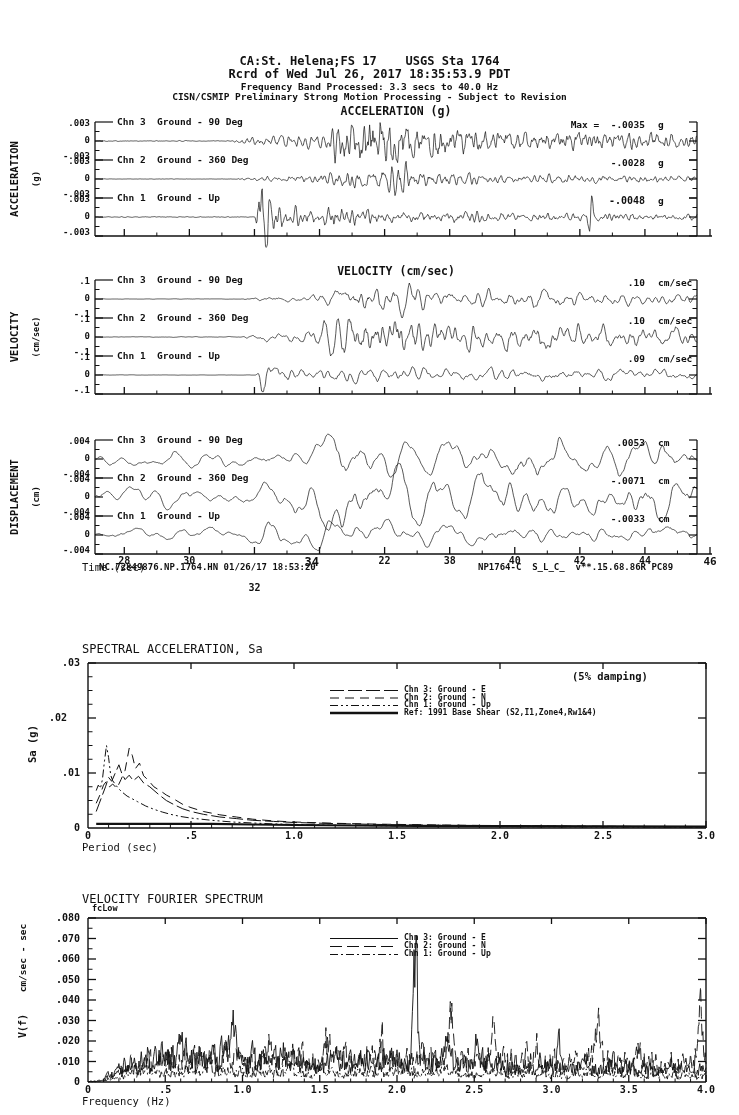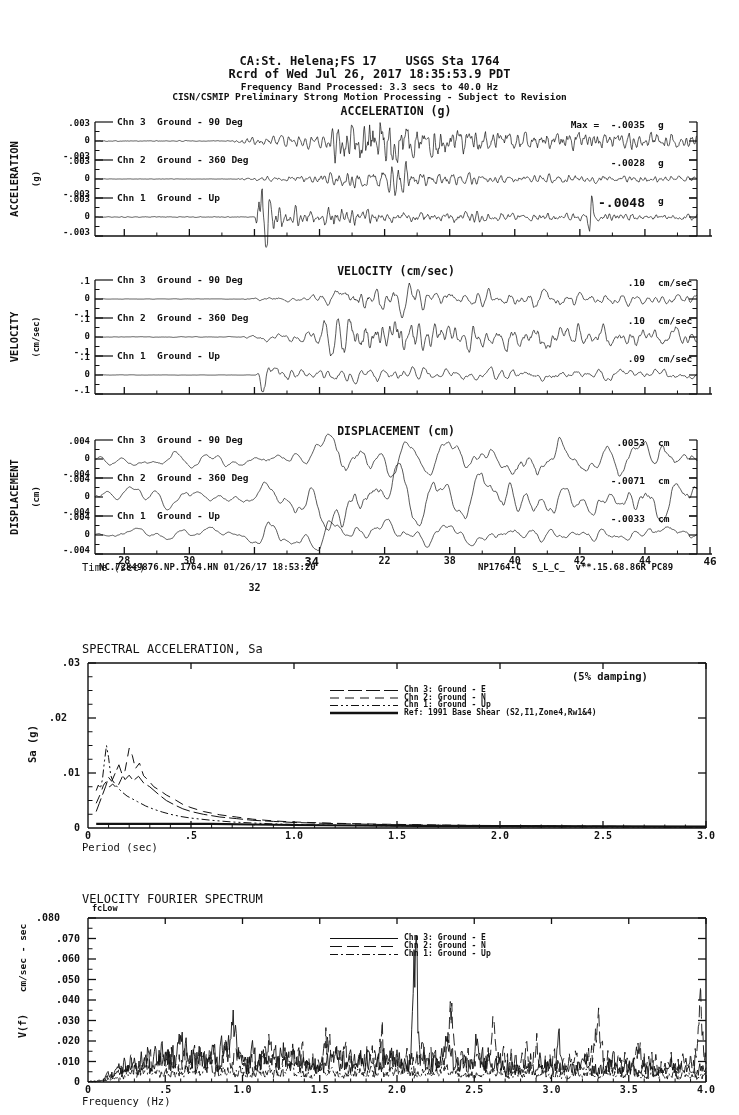--- a/index.html
+++ b/index.html
@@ -341,21 +341,20 @@
       <polyline points="88.0,1081.6 88.8,1081.6 89.5,1081.6 90.3,1081.5 91.1,1081.6 91.9,1081.6 92.6,1081.5 93.4,1081.5 94.2,1081.6 95.0,1081.5 95.7,1081.6 96.5,1081.5 97.3,1081.5 98.0,1081.6 98.8,1081.1 99.6,1080.9 100.4,1081.2 101.1,1080.7 101.9,1080.7 102.7,1080.2 103.5,1080.1 104.2,1079.6 105.0,1080.4 105.8,1080.6 106.5,1080.7 107.3,1079.6 108.1,1078.4 108.9,1079.3 109.6,1078.1 110.4,1080.3 111.2,1079.0 111.9,1080.5 112.7,1077.9 113.5,1077.8 114.3,1078.9 115.0,1078.4 115.8,1077.7 116.6,1078.0 117.4,1077.6 118.1,1078.6 118.9,1078.7 119.7,1077.3 120.4,1079.6 121.2,1077.5 122.0,1075.2 122.8,1076.3 123.5,1079.1 124.3,1074.8 125.1,1077.2 125.9,1075.1 126.6,1072.8 127.4,1068.9 128.2,1075.8 128.9,1072.2 129.7,1072.9 130.5,1074.1 131.3,1072.3 132.0,1069.9 132.8,1073.0 133.6,1069.3 134.4,1065.8 135.1,1064.5 135.9,1069.6 136.7,1077.4 137.4,1074.1 138.2,1070.9 139.0,1067.7 139.8,1064.8 140.5,1076.7 141.3,1069.8 142.1,1068.1 142.8,1070.2 143.6,1074.6 144.4,1072.8 145.2,1068.7 145.9,1067.9 146.7,1064.8 147.5,1074.3 148.3,1071.9 149.0,1072.2 149.8,1073.8 150.6,1069.6 151.3,1074.4 152.1,1074.0 152.9,1073.5 153.7,1074.7 154.4,1073.4 155.2,1071.5 156.0,1073.7 156.8,1071.1 157.5,1069.0 158.3,1069.7 159.1,1070.2 159.8,1077.4 160.6,1075.1 161.4,1070.5 162.2,1076.0 162.9,1075.5 163.7,1076.4 164.5,1073.0 165.3,1070.9 166.0,1064.8 166.8,1073.5 167.6,1071.4 168.3,1075.3 169.1,1073.2 169.9,1076.6 170.7,1076.9 171.4,1072.1 172.2,1069.7 173.0,1072.5 173.7,1075.3 174.5,1072.1 175.3,1077.2 176.1,1075.3 176.8,1071.6 177.6,1073.1 178.4,1073.2 179.2,1076.1 179.9,1068.3 180.7,1073.8 181.5,1071.9 182.2,1074.8 183.0,1073.2 183.8,1077.1 184.6,1072.2 185.3,1067.3 186.1,1066.1 186.9,1069.9 187.7,1067.4 188.4,1073.8 189.2,1071.6 190.0,1073.0 190.7,1065.0 191.5,1062.6 192.3,1064.9 193.1,1073.8 193.8,1071.4 194.6,1071.0 195.4,1074.3 196.2,1069.6 196.9,1074.0 197.7,1072.7 198.5,1072.8 199.2,1071.1 200.0,1075.5 200.8,1073.7 201.6,1074.1 202.3,1074.4 203.1,1070.4 203.9,1066.7 204.6,1067.8 205.4,1066.4 206.2,1070.9 207.0,1064.2 207.7,1060.0 208.5,1058.3 209.3,1060.0 210.1,1060.2 210.8,1064.4 211.6,1063.6 212.4,1072.4 213.1,1071.7 213.9,1070.6 214.7,1076.9 215.5,1071.3 216.2,1066.7 217.0,1068.1 217.8,1066.5 218.6,1075.8 219.3,1075.6 220.1,1073.1 220.9,1075.2 221.6,1068.4 222.4,1072.4 223.2,1067.7 224.0,1071.8 224.7,1069.3 225.5,1075.8 226.3,1076.0 227.1,1073.7 227.8,1067.6 228.6,1073.6 229.4,1073.2 230.1,1073.7 230.9,1067.2 231.7,1067.0 232.5,1067.7 233.2,1075.3 234.0,1071.2 234.8,1076.8 235.5,1076.7 236.3,1070.3 237.1,1076.0 237.9,1076.3 238.6,1072.3 239.4,1067.1 240.2,1064.5 241.0,1072.5 241.7,1072.9 242.5,1068.1 243.3,1075.6 244.0,1071.9 244.8,1073.4 245.6,1076.5 246.4,1074.9 247.1,1077.2 247.9,1072.5 248.7,1071.6 249.5,1073.2 250.2,1076.5 251.0,1074.5 251.8,1077.3 252.5,1072.8 253.3,1076.4 254.1,1071.4 254.9,1076.0 255.6,1076.8 256.4,1073.4 257.2,1068.4 257.9,1067.9 258.7,1070.9 259.5,1073.2 260.3,1071.9 261.0,1074.8 261.8,1076.1 262.6,1069.9 263.4,1071.8 264.1,1075.5 264.9,1077.1 265.7,1070.0 266.4,1074.3 267.2,1074.9 268.0,1071.2 268.8,1069.4 269.5,1065.0 270.3,1072.5 271.1,1071.3 271.9,1069.7 272.6,1074.4 273.4,1077.7 274.2,1071.7 274.9,1067.9 275.7,1066.5 276.5,1068.2 277.3,1075.4 278.0,1071.9 278.8,1076.1 279.6,1074.2 280.4,1076.5 281.1,1073.4 281.9,1070.0 282.7,1065.5 283.4,1076.3 284.2,1075.0 285.0,1072.3 285.8,1073.6 286.5,1069.5 287.3,1068.7 288.1,1062.0 288.8,1062.4 289.6,1061.1 290.4,1066.2 291.2,1062.8 291.9,1064.3 292.7,1063.7 293.5,1066.2 294.3,1075.8 295.0,1074.7 295.8,1074.5 296.6,1076.1 297.3,1073.2 298.1,1072.0 298.9,1073.2 299.7,1071.0 300.4,1067.8 301.2,1076.9 302.0,1076.0 302.8,1071.0 303.5,1074.1 304.3,1078.5 305.1,1072.9 305.8,1077.0 306.6,1076.7 307.4,1071.1 308.2,1071.4 308.9,1076.6 309.7,1077.2 310.5,1077.7 311.3,1075.3 312.0,1078.4 312.8,1076.5 313.6,1076.5 314.3,1075.8 315.1,1069.5 315.9,1072.7 316.7,1073.5 317.4,1070.2 318.2,1066.0 319.0,1067.7 319.7,1069.0 320.5,1070.6 321.3,1070.2 322.1,1066.5 322.8,1063.1 323.6,1072.6 324.4,1072.3 325.2,1072.9 325.9,1076.2 326.7,1075.1 327.5,1074.6 328.2,1070.0 329.0,1073.6 329.8,1071.0 330.6,1071.3 331.3,1068.5 332.1,1067.3 332.9,1070.4 333.7,1072.9 334.4,1073.5 335.2,1076.3 336.0,1071.6 336.7,1074.8 337.5,1071.5 338.3,1076.4 339.1,1077.1 339.8,1073.2 340.6,1076.1 341.4,1077.2 342.2,1076.1 342.9,1076.1 343.7,1078.3 344.5,1075.0 345.2,1072.2 346.0,1077.0 346.8,1073.7 347.6,1076.1 348.3,1076.2 349.1,1073.9 349.9,1075.1 350.6,1074.3 351.4,1075.2 352.2,1075.2 353.0,1073.2 353.7,1076.2 354.5,1073.6 355.3,1067.2 356.1,1076.4 356.8,1073.9 357.6,1069.1 358.4,1070.1 359.1,1073.0 359.9,1068.5 360.7,1073.2 361.5,1072.6 362.2,1076.4 363.0,1072.1 363.8,1076.2 364.6,1072.0 365.3,1074.9 366.1,1076.5 366.9,1075.7 367.6,1070.7 368.4,1076.4 369.2,1073.9 370.0,1069.5 370.7,1066.3 371.5,1066.6 372.3,1070.6 373.1,1076.7 373.8,1071.4 374.6,1078.1 375.4,1072.0 376.1,1073.7 376.9,1075.1 377.7,1076.9 378.5,1071.2 379.2,1067.4 380.0,1066.1 380.8,1069.2 381.5,1067.2 382.3,1066.9 383.1,1071.0 383.9,1077.0 384.6,1072.2 385.4,1075.7 386.2,1072.5 387.0,1075.5 387.7,1072.1 388.5,1076.3 389.3,1073.1 390.0,1071.1 390.8,1067.3 391.6,1067.7 392.4,1067.7 393.1,1076.5 393.9,1074.1 394.7,1072.3 395.5,1068.3 396.2,1071.5 397.0,1066.7 397.8,1067.8 398.5,1074.9 399.3,1071.3 400.1,1074.1 400.9,1074.5 401.6,1071.5 402.4,1070.3 403.2,1074.6 404.0,1073.5 404.7,1071.5 405.5,1068.9 406.3,1068.9 407.0,1065.7 407.8,1073.9 408.6,1071.3 409.4,1070.6 410.1,1075.9 410.9,1071.5 411.7,1067.8 412.4,1075.5 413.2,1071.1 414.0,1078.3 414.8,1074.8 415.5,1075.6 416.3,1072.4 417.1,1077.1 417.9,1071.6 418.6,1074.6 419.4,1075.7 420.2,1076.5 420.9,1077.4 421.7,1073.9 422.5,1069.1 423.3,1072.8 424.0,1071.4 424.8,1070.9 425.6,1075.5 426.4,1073.9 427.1,1072.8 427.9,1074.4 428.7,1072.0 429.4,1069.1 430.2,1076.7 431.0,1075.3 431.8,1075.5 432.5,1074.7 433.3,1072.4 434.1,1074.9 434.9,1073.5 435.6,1070.9 436.4,1066.6 437.2,1072.5 437.9,1073.6 438.7,1076.8 439.5,1071.7 440.3,1069.4 441.0,1073.4 441.8,1063.2 442.6,1057.7 443.3,1065.8 444.1,1070.8 444.9,1065.2 445.7,1069.7 446.4,1066.9 447.2,1064.6 448.0,1072.1 448.8,1075.9 449.5,1074.2 450.3,1074.5 451.1,1071.8 451.8,1072.2 452.6,1073.3 453.4,1068.5 454.2,1069.7 454.9,1068.4 455.7,1073.6 456.5,1071.6 457.3,1069.3 458.0,1077.3 458.8,1073.5 459.6,1076.3 460.3,1076.3 461.1,1078.7 461.9,1075.2 462.7,1073.8 463.4,1075.8 464.2,1074.7 465.0,1073.6 465.8,1073.5 466.5,1078.4 467.3,1076.5 468.1,1072.6 468.8,1077.3 469.6,1074.8 470.4,1072.2 471.2,1077.2 471.9,1071.7 472.7,1078.0 473.5,1074.7 474.2,1078.3 475.0,1078.1 475.8,1075.5 476.6,1071.4 477.3,1075.4 478.1,1073.9 478.9,1075.9 479.7,1075.0 480.4,1077.0 481.2,1075.4 482.0,1077.7 482.7,1076.0 483.5,1074.1 484.3,1075.0 485.1,1074.1 485.8,1070.4 486.6,1070.4 487.4,1073.9 488.2,1073.7 488.9,1075.6 489.7,1070.4 490.5,1073.8 491.2,1069.6 492.0,1070.4 492.8,1071.0 493.6,1069.3 494.3,1070.4 495.1,1074.2 495.9,1076.2 496.7,1075.1 497.4,1072.5 498.2,1070.0 499.0,1072.1 499.7,1073.4 500.5,1068.7 501.3,1076.0 502.1,1073.5 502.8,1074.9 503.6,1074.2 504.4,1070.9 505.1,1071.2 505.9,1078.6 506.7,1074.2 507.5,1077.5 508.2,1075.6 509.0,1078.6 509.8,1074.1 510.6,1071.8 511.3,1075.8 512.1,1071.7 512.9,1077.4 513.6,1073.2 514.4,1070.9 515.2,1073.5 516.0,1071.5 516.7,1072.1 517.5,1074.3 518.3,1077.5 519.1,1072.7 519.8,1070.4 520.6,1075.2 521.4,1074.8 522.1,1078.8 522.9,1075.4 523.7,1074.0 524.5,1077.0 525.2,1069.9 526.0,1073.9 526.8,1073.1 527.6,1069.6 528.3,1068.0 529.1,1071.7 529.9,1065.5 530.6,1070.6 531.4,1067.2 532.2,1074.9 533.0,1070.9 533.7,1071.9 534.5,1071.8 535.3,1072.3 536.0,1078.5 536.8,1075.1 537.6,1076.2 538.4,1074.6 539.1,1077.0 539.9,1075.7 540.7,1074.1 541.5,1076.0 542.2,1070.3 543.0,1070.2 543.8,1074.0 544.5,1071.5 545.3,1069.1 546.1,1077.1 546.9,1074.4 547.6,1075.0 548.4,1075.4 549.2,1073.8 550.0,1076.8 550.7,1078.9 551.5,1077.5 552.3,1072.9 553.0,1075.1 553.8,1077.0 554.6,1078.4 555.4,1077.1 556.1,1072.1 556.9,1070.9 557.7,1076.9 558.5,1076.7 559.2,1078.0 560.0,1075.4 560.8,1072.0 561.5,1078.6 562.3,1074.0 563.1,1071.4 563.9,1071.4 564.6,1076.1 565.4,1075.5 566.2,1078.5 566.9,1075.4 567.7,1079.2 568.5,1078.4 569.3,1078.3 570.0,1076.7 570.8,1076.8 571.6,1075.7 572.4,1073.6 573.1,1076.8 573.9,1073.5 574.7,1069.7 575.4,1068.9 576.2,1073.7 577.0,1072.6 577.8,1070.6 578.5,1074.2 579.3,1076.2 580.1,1075.5 580.9,1073.8 581.6,1074.4 582.4,1077.8 583.2,1076.3 583.9,1072.8 584.7,1075.6 585.5,1072.6 586.3,1068.9 587.0,1076.0 587.8,1072.4 588.6,1071.6 589.4,1071.5 590.1,1074.4 590.9,1071.3 591.7,1071.8 592.4,1075.5 593.2,1075.3 594.0,1076.1 594.8,1077.0 595.5,1074.9 596.3,1073.2 597.1,1076.6 597.8,1075.0 598.6,1078.5 599.4,1077.1 600.2,1077.6 600.9,1075.7 601.7,1072.5 602.5,1076.4 603.3,1075.7 604.0,1071.1 604.8,1075.2 605.6,1069.7 606.3,1074.0 607.1,1069.9 607.9,1074.5 608.7,1074.3 609.4,1070.6 610.2,1075.3 611.0,1071.8 611.8,1070.2 612.5,1074.2 613.3,1076.0 614.1,1075.3 614.8,1071.4 615.6,1076.6 616.4,1076.2 617.2,1074.4 617.9,1070.5 618.7,1068.9 619.5,1069.7 620.3,1074.1 621.0,1077.1 621.8,1077.1 622.6,1076.2 623.3,1078.0 624.1,1075.7 624.9,1077.2 625.7,1074.3 626.4,1074.5 627.2,1070.2 628.0,1072.9 628.7,1069.7 629.5,1067.7 630.3,1072.1 631.1,1069.3 631.8,1067.1 632.6,1066.2 633.4,1065.2 634.2,1066.9 634.9,1076.7 635.7,1075.1 636.5,1073.9 637.2,1072.5 638.0,1076.2 638.8,1075.1 639.6,1078.1 640.3,1077.5 641.1,1078.0 641.9,1073.8 642.7,1076.3 643.4,1075.3 644.2,1075.6 645.0,1077.8 645.7,1073.1 646.5,1078.6 647.3,1076.7 648.1,1078.8 648.8,1077.3 649.6,1076.6 650.4,1074.7 651.2,1071.8 651.9,1072.0 652.7,1076.0 653.5,1077.1 654.2,1074.8 655.0,1077.8 655.8,1073.9 656.6,1073.0 657.3,1074.2 658.1,1071.2 658.9,1078.7 659.6,1074.8 660.4,1071.6 661.2,1072.4 662.0,1072.7 662.7,1073.8 663.5,1076.4 664.3,1075.1 665.1,1079.4 665.8,1079.1 666.6,1076.5 667.4,1079.1 668.1,1075.0 668.9,1073.0 669.7,1075.7 670.5,1077.3 671.2,1076.3 672.0,1077.5 672.8,1072.8 673.6,1072.0 674.3,1069.8 675.1,1071.1 675.9,1070.9 676.6,1077.2 677.4,1079.1 678.2,1075.2 679.0,1079.4 679.7,1076.7 680.5,1078.5 681.3,1076.3 682.1,1072.6 682.8,1070.7 683.6,1070.1 684.4,1071.7 685.1,1076.8 685.9,1074.5 686.7,1075.1 687.5,1075.6 688.2,1076.4 689.0,1072.6 689.8,1078.0 690.5,1077.7 691.3,1076.7 692.1,1074.5 692.9,1076.8 693.6,1074.8 694.4,1073.0 695.2,1072.3 696.0,1073.2 696.7,1079.4 697.5,1078.7 698.3,1077.1 699.0,1078.0 699.8,1077.9 700.6,1075.2 701.4,1073.7 702.1,1078.9 702.9,1074.8 703.7,1076.9 704.5,1073.6 705.2,1075.8 706.0,1071.3" fill="none" stroke="#111111" stroke-width="0.9" stroke-linejoin="round" stroke-dasharray="8,3,2,3"></polyline>
     </svg>
 
   <div class="hdr" style="top:54px;font-size:12px">CA:St. Helena;FS 17    USGS Sta 1764</div>
   <div class="hdr" style="top:67px;font-size:12px">Rcrd of Wed Jul 26, 2017 18:35:53.9 PDT</div>
   <div class="hdr" style="top:81px;font-size:9.5px">Frequency Band Processed: 3.3 secs to 40.0 Hz</div>
   <div class="hdr" style="top:91px;font-size:9.5px">CISN/CSMIP Preliminary Strong Motion Processing - Subject to Revision</div>
 
   <div class="sec-title" style="top:104px">ACCELERATION (g)</div>
   <div class="sec-title" style="top:264px">VELOCITY (cm/sec)</div>
-  <div class="sec-title" style="top:424px">DISPLACEMENT (cm)</div>
 
   <div class="vlab" style="left:14px;top:179px;font-size:10.5px">ACCELERATION</div>
   <div class="vlab" style="left:36px;top:179px;font-size:9px">(g)</div>
   <div class="vlab" style="left:14px;top:337px;font-size:10.5px">VELOCITY</div>
   <div class="vlab" style="left:36px;top:337px;font-size:8.5px">(cm/sec)</div>
   <div class="vlab" style="left:14px;top:497px;font-size:10.5px">DISPLACEMENT</div>
   <div class="vlab" style="left:36px;top:497px;font-size:9px">(cm)</div>
 
   <div class="lbl" style="left:99px;top:563px;font-size:9px">NC.72849876.NP.1764.HN 01/26/17 18:53:20</div>
   <div class="big-title" style="top:561px;font-size:10.5px">Time (sec)</div>
@@ -380,21 +379,21 @@
     <div class="lbl" style="left: 42px; top: 157px; width: 48px; text-align: right; font-size: 9px;">.003</div>
     <div class="lbl" style="left: 42px; top: 174px; width: 48px; text-align: right; font-size: 9px;">0</div>
     <div class="lbl" style="left: 42px; top: 190px; width: 48px; text-align: right; font-size: 9px;">-.003</div>
     <div class="lbl" style="left: 117px; top: 155px; font-size: 9.5px;">Chn 2  Ground - 360 Deg</div>
     <div class="lbl" style="left: 515px; top: 158px; width: 130px; text-align: right; font-size: 9.5px;">-.0028</div>
     <div class="lbl" style="left: 658px; top: 158px; font-size: 9.5px;">g</div>
     <div class="lbl" style="left: 42px; top: 195px; width: 48px; text-align: right; font-size: 9px;">.003</div>
     <div class="lbl" style="left: 42px; top: 212px; width: 48px; text-align: right; font-size: 9px;">0</div>
     <div class="lbl" style="left: 42px; top: 228px; width: 48px; text-align: right; font-size: 9px;">-.003</div>
     <div class="lbl" style="left: 117px; top: 193px; font-size: 9.5px;">Chn 1  Ground - Up</div>
-    <div class="lbl" style="left: 515px; top: 196px; width: 130px; text-align: right; font-size: 13px;">-.0048</div>
+    <div class="lbl" style="left: 515px; top: 196px; width: 130px; text-align: right; font-size: 10px;">-.0048</div>
     <div class="lbl" style="left: 658px; top: 196px; font-size: 9.5px;">g</div>
     <div class="lbl" style="left: 42px; top: 277px; width: 48px; text-align: right; font-size: 9px;">.1</div>
     <div class="lbl" style="left: 42px; top: 294px; width: 48px; text-align: right; font-size: 9px;">0</div>
     <div class="lbl" style="left: 42px; top: 310px; width: 48px; text-align: right; font-size: 9px;">-.1</div>
     <div class="lbl" style="left: 117px; top: 275px; font-size: 9.5px;">Chn 3  Ground - 90 Deg</div>
     <div class="lbl" style="left: 515px; top: 278px; width: 130px; text-align: right; font-size: 9.5px;">.10</div>
     <div class="lbl" style="left: 658px; top: 278px; font-size: 9.5px;">cm/sec</div>
     <div class="lbl" style="left: 42px; top: 315px; width: 48px; text-align: right; font-size: 9px;">.1</div>
     <div class="lbl" style="left: 42px; top: 332px; width: 48px; text-align: right; font-size: 9px;">0</div>
     <div class="lbl" style="left: 42px; top: 348px; width: 48px; text-align: right; font-size: 9px;">-.1</div>
@@ -443,21 +442,21 @@
     <div class="lbl" style="left: 176px; top: 831px; width: 30px; text-align: center; font-size: 10px;">.5</div>
     <div class="lbl" style="left: 279px; top: 831px; width: 30px; text-align: center; font-size: 10px;">1.0</div>
     <div class="lbl" style="left: 382px; top: 831px; width: 30px; text-align: center; font-size: 10px;">1.5</div>
     <div class="lbl" style="left: 485px; top: 831px; width: 30px; text-align: center; font-size: 10px;">2.0</div>
     <div class="lbl" style="left: 588px; top: 831px; width: 30px; text-align: center; font-size: 10px;">2.5</div>
     <div class="lbl" style="left: 691px; top: 831px; width: 30px; text-align: center; font-size: 10px;">3.0</div>
     <div class="lbl" style="left: 404px; top: 686px; font-size: 8px;">Chn 3: Ground - E</div>
     <div class="lbl" style="left: 404px; top: 693.5px; font-size: 8px;">Chn 2: Ground - N</div>
     <div class="lbl" style="left: 404px; top: 701px; font-size: 8px;">Chn 1: Ground - Up</div>
     <div class="lbl" style="left: 404px; top: 708.5px; font-size: 8px;">Ref: 1991 Base Shear (S2,I1,Zone4,Rw1&amp;4)</div>
-    <div class="lbl" style="left: 36px; top: 913px; width: 44px; font-size: 10px;">.080</div>
+    <div class="lbl" style="left: 36px; top: 913px; width: 44px; text-align: right; font-size: 10px;">.080</div>
     <div class="lbl" style="left: 36px; top: 933.5px; width: 44px; text-align: right; font-size: 10px;">.070</div>
     <div class="lbl" style="left: 36px; top: 954px; width: 44px; text-align: right; font-size: 10px;">.060</div>
     <div class="lbl" style="left: 36px; top: 974.5px; width: 44px; text-align: right; font-size: 10px;">.050</div>
     <div class="lbl" style="left: 36px; top: 995px; width: 44px; text-align: right; font-size: 10px;">.040</div>
     <div class="lbl" style="left: 36px; top: 1015.5px; width: 44px; text-align: right; font-size: 10px;">.030</div>
     <div class="lbl" style="left: 36px; top: 1036px; width: 44px; text-align: right; font-size: 10px;">.020</div>
     <div class="lbl" style="left: 36px; top: 1056.5px; width: 44px; text-align: right; font-size: 10px;">.010</div>
     <div class="lbl" style="left: 36px; top: 1077px; width: 44px; text-align: right; font-size: 10px;">0</div>
     <div class="lbl" style="left: 73px; top: 1085px; width: 30px; text-align: center; font-size: 10px;">0</div>
     <div class="lbl" style="left: 150.25px; top: 1085px; width: 30px; text-align: center; font-size: 10px;">.5</div>

